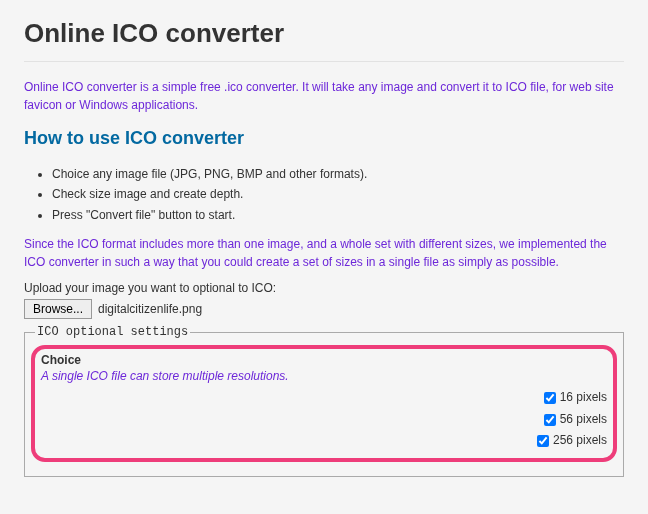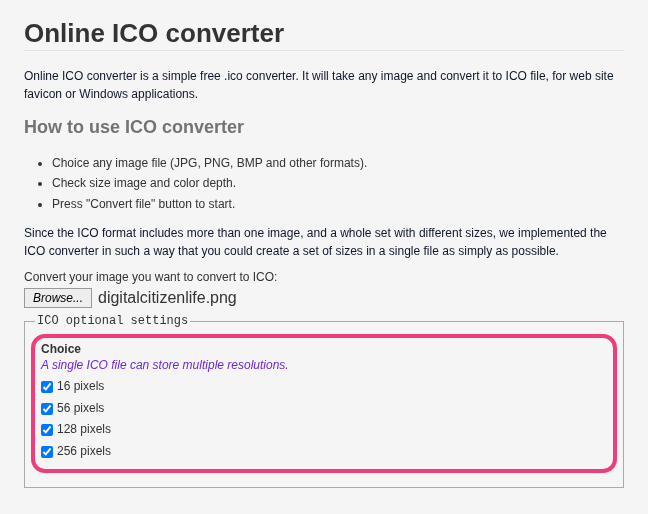--- a/index.html
+++ b/index.html
@@ -13,37 +13,37 @@
   }
   .page {
     width: 648px;
     padding: 12px 24px 20px 24px;
     background: #f5f5f5;
   }
   h1.title {
     font-size: 26px;
     font-weight: bold;
     color: #333;
-    margin: 6px 0 1px 0;
+    margin: 6px 0 12px 0;
   }
   hr.rule {
     border: none;
     border-top: 1px solid #e2e2e2;
     margin: 0 0 16px 0;
   }
   p.para {
     font-size: 12px;
-    color: #0f172a;
+    color: #6d28d9;
     line-height: 1.5;
     margin: 0 0 10px 0;
   }
   h2.subtitle {
     font-size: 18px;
     font-weight: bold;
-    color: #737373;
+    color: #0369a1;
     margin: 14px 0 10px 0;
   }
   ul.steps {
     margin: 15px 0 10px 0;
     padding-left: 28px;
     font-size: 12px;
     color: #333;
     line-height: 1.7;
   }
   .upload-label {
@@ -57,24 +57,23 @@
     gap: 6px;
     margin-bottom: 6px;
   }
   button.browse, button.convert {
     font-family: Arial, Helvetica, sans-serif;
     font-size: 12px;
     background: #eee;
     border: 1px solid #999;
     padding: 2px 8px;
     cursor: pointer;
-    font-style: italic;
   }
   .filename {
-    font-size: 16px;
+    font-size: 12px;
     color: #333;
   }
   fieldset.settings {
     border: 1px solid #aaa;
     margin: 0 0 10px 0;
     padding: 8px 10px 10px 10px;
     position: relative;
   }
   fieldset.settings legend {
     font-size: 12px;
@@ -100,46 +99,47 @@
     color: #6d28d9;
     margin: 0 0 4px 0;
   }
   .opt-row {
     display: flex;
     align-items: center;
     gap: 2px;
     font-size: 12px;
     color: #333;
     line-height: 1.8;
+    justify-content: flex-end;
   }
   .opt-row input[type="checkbox"],
   .opt-row input[type="radio"] {
     margin: 0 2px 0 0;
     width: 12px;
     height: 12px;
   }
 </style>
 </head>
 <body>
 
 <div class="page">
   <h1 class="title">Online ICO converter</h1>
   <hr class="rule">
   <p class="para">Online ICO converter is a simple free .ico converter. It will take any image and convert it to ICO file, for web site favicon or Windows applications.</p>
 
   <h2 class="subtitle">How to use ICO converter</h2>
   <ul class="steps">
     <li>Choice any image file (JPG, PNG, BMP and other formats).</li>
-    <li>Check size image and color depth.</li>
+    <li>Check size image and create depth.</li>
     <li>Press "Convert file" button to start.</li>
   </ul>
 
   <p class="para">Since the ICO format includes more than one image, and a whole set with different sizes, we implemented the ICO converter in such a way that you could create a set of sizes in a single file as simply as possible.</p>
 
-  <div class="upload-label">Convert your image you want to convert to ICO:</div>
+  <div class="upload-label">Upload your image you want to optional to ICO:</div>
   <div class="file-row">
     <button class="browse">Browse...</button>
     <span class="filename">digitalcitizenlife.png</span>
   </div>
 
   <fieldset class="settings">
     <legend>ICO optional settings</legend>
 
     <div class="highlight-box">
       <div class="section-head">Choice</div>
@@ -148,23 +148,19 @@
       <label class="opt-row">
         <input type="checkbox" checked="" style="">
         <span>16 pixels</span>
       </label>
       <label class="opt-row">
         <input type="checkbox" checked="" style="">
         <span>56 pixels</span>
       </label>
       <label class="opt-row">
         <input type="checkbox" checked="" style="">
-        <span>128 pixels</span>
-      </label>
-      <label class="opt-row">
-        <input type="checkbox" checked="" style="">
         <span>256 pixels</span>
       </label>
     </div>
 
   </fieldset>
 
 </div>
 
 </body></html>

